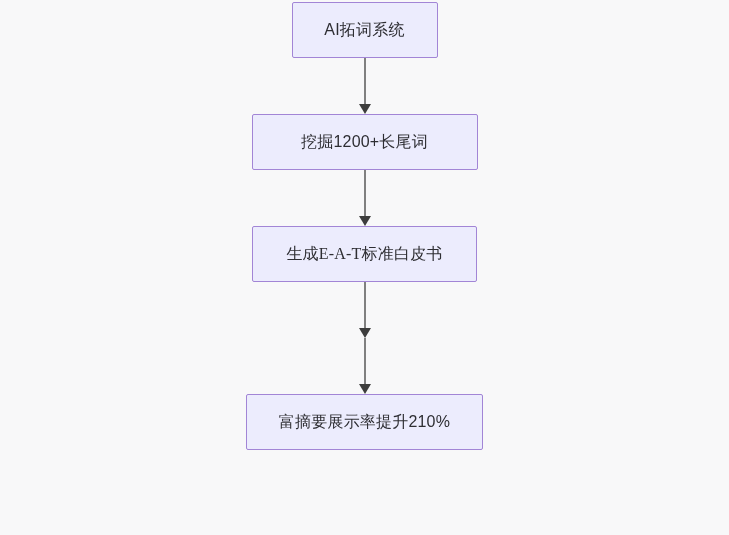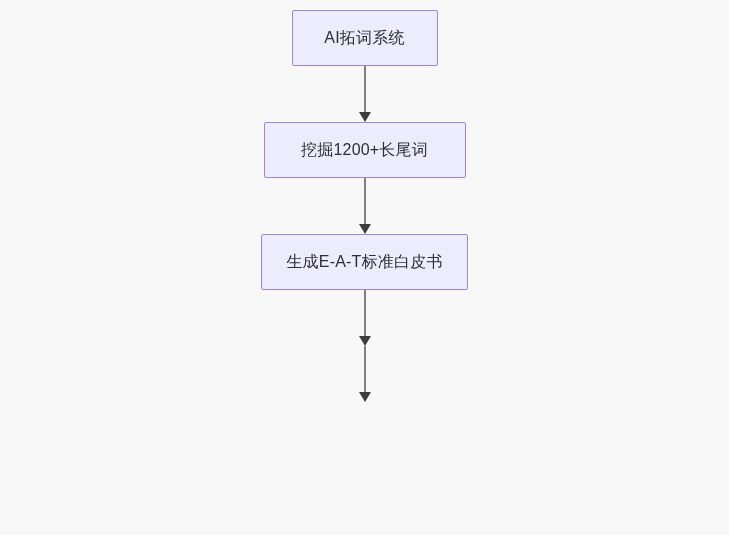--- a/index.html
+++ b/index.html
@@ -21,21 +21,21 @@
   }
   .flow-column {
     position: absolute;
     left: 0;
     top: 0;
     width: 729px;
     height: 535px;
     display: flex;
     flex-direction: column;
     align-items: center;
-    padding-top: 10px;
+    padding-top: 2px;
     box-sizing: border-box;
   }
   .node {
     box-sizing: border-box;
     height: 56px;
     background: #ececfd;
     border: 1.4px solid #a285d6;
     border-radius: 2px;
     display: flex;
     align-items: center;
@@ -83,39 +83,42 @@
 
     <div class="node" style="width:146px;">
       <span class="node-label">AI拓词系统</span>
     </div>
 
     <div class="connector">
       <div class="stem"></div>
       <div class="head"></div>
     </div>
 
-    <div class="node" style="width:202px;">
+    <div class="node" style="width:226px;">
       <span class="node-label">挖掘1200+长尾词</span>
     </div>
 
     <div class="connector">
       <div class="stem"></div>
       <div class="head"></div>
     </div>
 
-    <div class="node" style="width:207px;">
+    <div class="node" style="width:225px;font-family:Liberation Serif, serif;">
       <span class="node-label">生成E-A-T标准白皮书</span>
     </div>
 
     <div class="connector">
       <div class="stem"></div>
       <div class="head"></div>
     </div>
 
 
     <div class="connector">
       <div class="stem"></div>
       <div class="head"></div>
     </div>
 
+    <div class="node" style="width:237px;">
+      <span class="node-label">富摘要展示率提升210%</span>
+    </div>
 
   </div>
 </div>
 
 </body></html>

